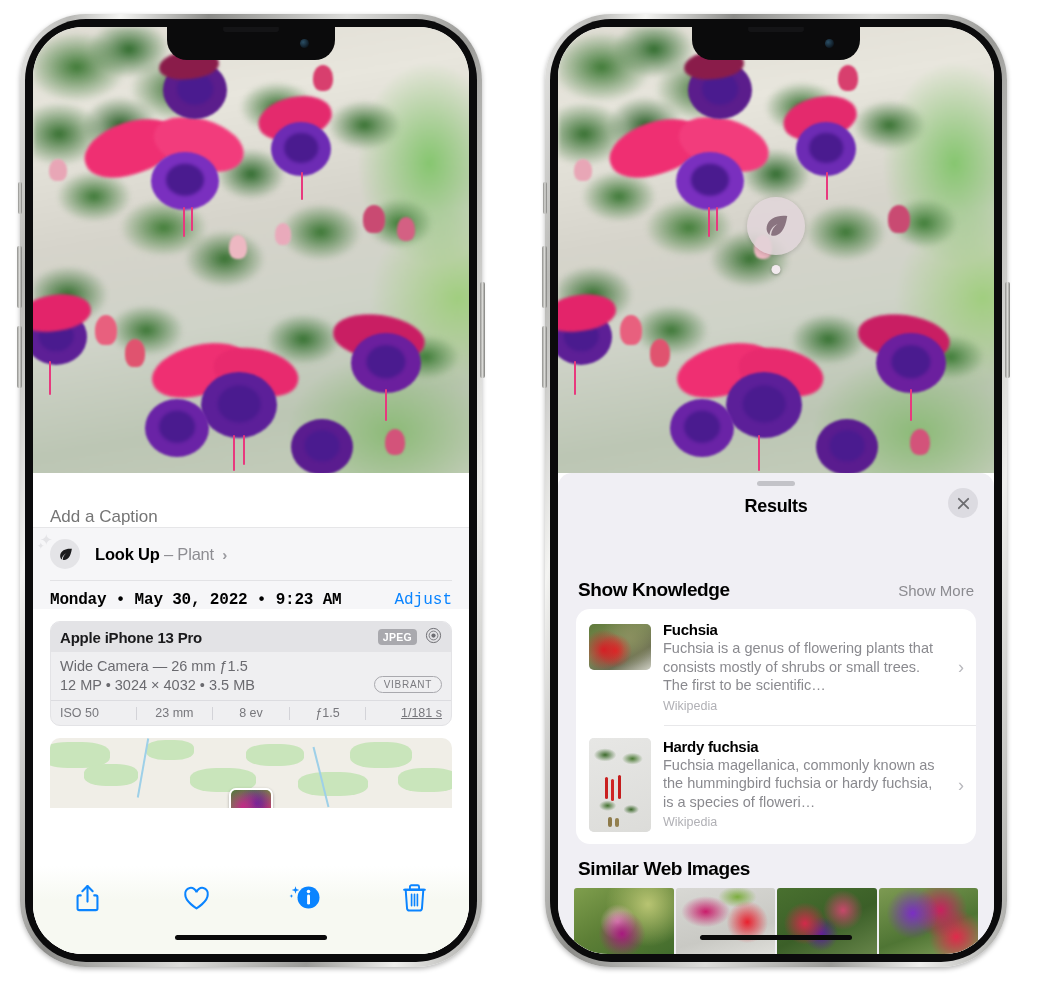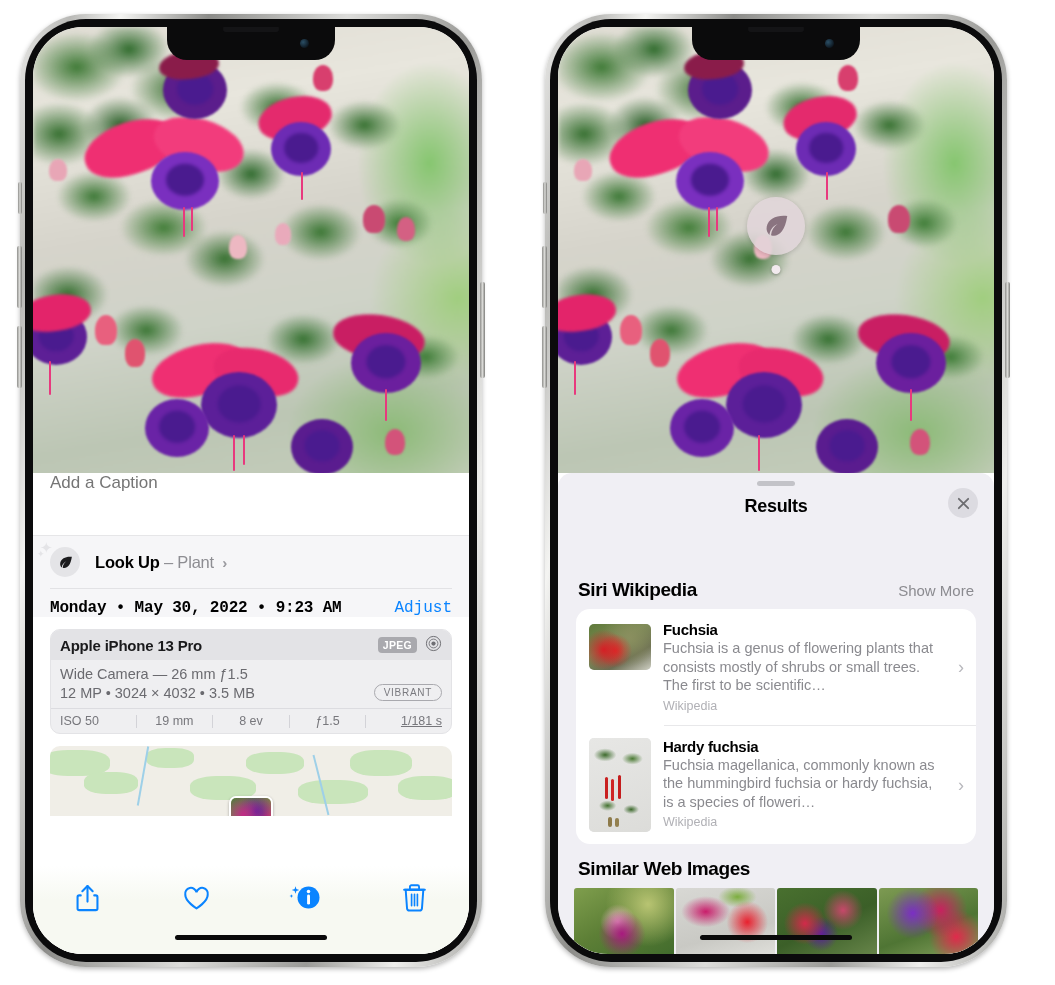--- a/index.html
+++ b/index.html
@@ -90,21 +90,21 @@
   .blooms { position:absolute; inset:0; }
   .bl { position:absolute; border-radius:50%; filter: blur(1.2px); }
   .bl::after { content:""; position:absolute; left:50%; top:48%; transform:translate(-50%,-50%);
     width:56%; height:56%; border-radius:50%; background:#4a1b8f; filter: blur(1.5px); }
   .sepal { position:absolute; border-radius:50% 50% 46% 46%; filter: blur(1.4px); }
   .stamen { position:absolute; width:2px; border-radius:2px; background:#e8397e; filter: blur(.6px); }
   .bud { position:absolute; border-radius:50% 50% 40% 40%; filter: blur(1.2px); }
 
   
   .sheet { position:absolute; left:0; right:0; top:446px; bottom:0; background:#ffffff; }
-  .caption-row { height:63px; display:flex; align-items:flex-start; padding:0 17px;
+  .caption-row { height:55px; display:flex; align-items:flex-end; padding:0 17px;
     border-bottom:1px solid #e6e6e8; background:#fff; }
   .caption-ph { font-size:17px; color:#b5b5ba; }
 
   .lookup-block { background:#f6f6f8; padding:0 17px; }
   .lookup-row { height:52px; display:flex; align-items:center; gap:15px; }
   .leaf-chip { position:relative; width:30px; height:30px; border-radius:50%; background:#e4e4e7;
     display:flex; align-items:center; justify-content:center; flex:none; }
   .spark { position:absolute; color:#e4e4e7; }
   .spark.s1 { left:-10px; top:-8px; font-size:15px; }
   .spark.s2 { left:-13px; top:2px;  font-size:9px; }
@@ -309,21 +309,21 @@
           <div class="cam-body">
             <div class="cam-l1">Wide Camera — 26 mm ƒ1.5</div>
             <div class="cam-l2row">
               <div class="cam-l2">12 MP • 3024 × 4032 • 3.5 MB</div>
               <div class="badge-vib">VIBRANT</div>
             </div>
           </div>
           <div class="cam-foot">
             <span>ISO 50</span>
             <div class="cam-sep"></div>
-            <span>19 mm</span>
+            <span>23 mm</span>
             <div class="cam-sep"></div>
             <span>8 ev</span>
             <div class="cam-sep"></div>
             <span>ƒ1.5</span>
             <div class="cam-sep"></div>
             <span>1/181 s</span>
           </div>
         </div>
 
         <div class="mapcard">
@@ -453,21 +453,21 @@
         <div class="res-head">
           <div class="res-title">Results</div>
           <div class="close-btn">
             <svg width="15" height="15" viewBox="0 0 16 16" aria-hidden="true">
               <path d="M3 3 L13 13 M13 3 L3 13" stroke="#6c6c70" stroke-width="1.9" stroke-linecap="round"></path>
             </svg>
           </div>
         </div>
 
         <div class="sec-head">
-          <div class="sec-title">Siri Wikipedia</div>
+          <div class="sec-title">Show Knowledge</div>
           <div class="sec-more">Show More</div>
         </div>
 
         <div class="kcard">
           <div class="krow">
             <div class="kthumb t1">
               <div class="art" style="background:
                 radial-gradient(circle at 24% 56%, #d51f25 0%, rgba(213,31,37,0) 38%),
                 radial-gradient(circle at 42% 58%, #e02b28 0%, rgba(224,43,40,0) 38%),
                 radial-gradient(circle at 66% 30%, #8a8f5f 0%, rgba(138,143,95,0) 55%),

